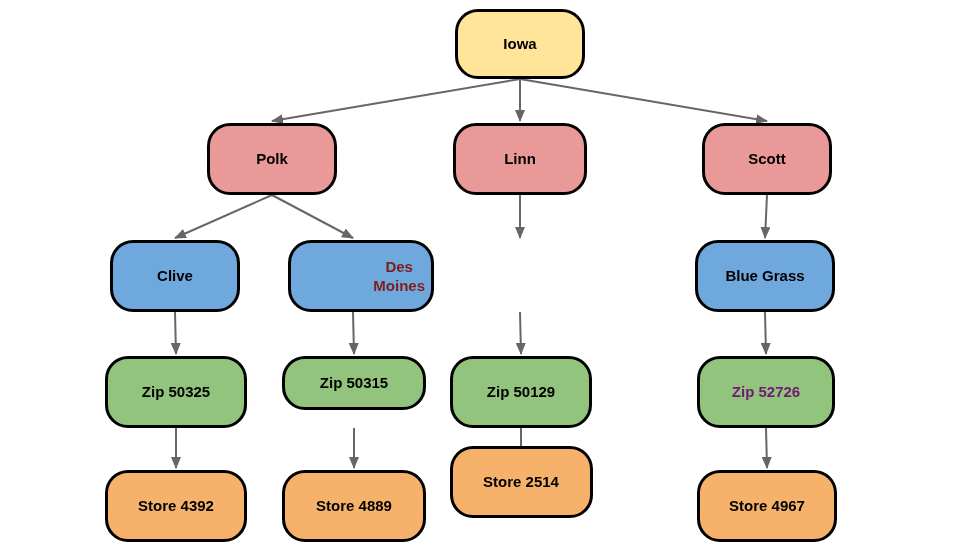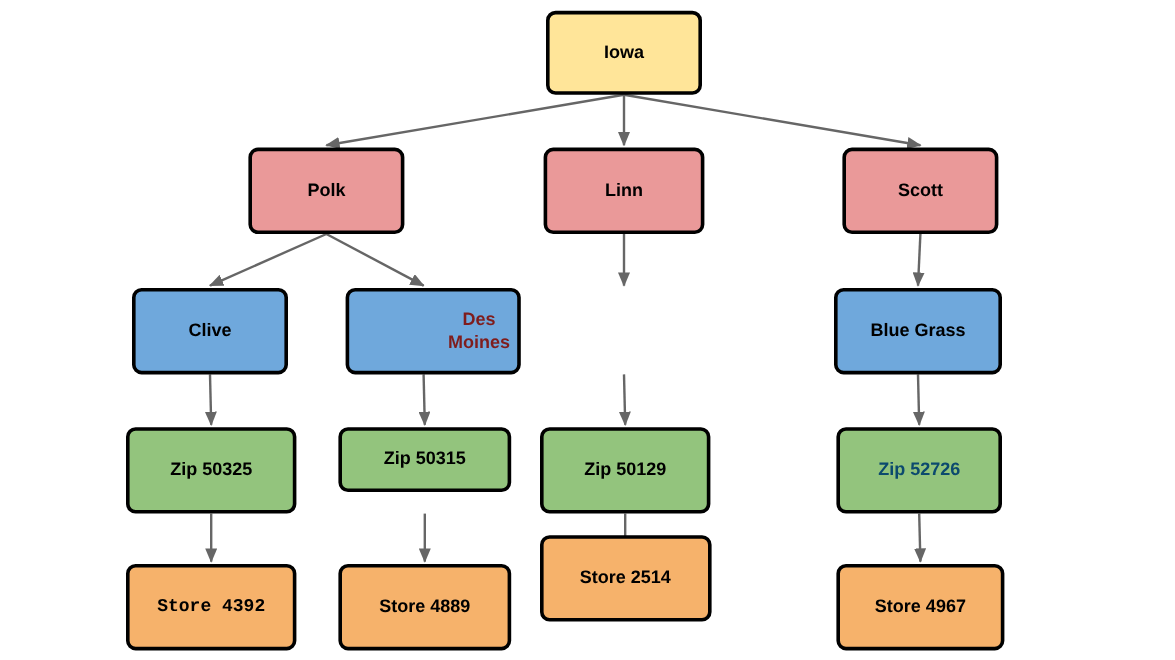--- a/index.html
+++ b/index.html
@@ -29,21 +29,21 @@
     height: 100%;
   }
   .node {
     position: absolute;
     display: flex;
     align-items: center;
     justify-content: center;
     text-align: center;
     box-sizing: border-box;
     border: 3px solid #000000;
-    border-radius: 8px;
+    border-radius: 23px;
     font-weight: bold;
     font-size: 15px;
     line-height: 1.3;
     color: #000000;
     padding: 4px 6px;
   }
   .node span {
     white-space: pre-line;
   }
 </style>
@@ -98,24 +98,24 @@
       </div>
       <div class="node" style="left: 105px; top: 356px; width: 142px; height: 72px; background: rgb(147, 196, 125); border-color: rgb(0, 0, 0); color: rgb(0, 0, 0);">
         <span>Zip 50325</span>
       </div>
       <div class="node" style="left: 282px; top: 356px; width: 144px; height: 54px; background: rgb(147, 196, 125); border-color: rgb(0, 0, 0); color: rgb(0, 0, 0);">
         <span>Zip 50315</span>
       </div>
       <div class="node" style="left: 450px; top: 356px; width: 142px; height: 72px; background: rgb(147, 196, 125); border-color: rgb(0, 0, 0); color: rgb(0, 0, 0);">
         <span>Zip 50129</span>
       </div>
-      <div class="node" style="left: 697px; top: 356px; width: 138px; height: 72px; background: rgb(147, 196, 125); border-color: rgb(0, 0, 0); color: #0c4a6e;">
+      <div class="node" style="left: 697px; top: 356px; width: 138px; height: 72px; background: rgb(147, 196, 125); border-color: rgb(0, 0, 0); color: #701a75;">
         <span>Zip 52726</span>
       </div>
-      <div class="node" style="left: 105px; top: 470px; width: 142px; height: 72px; background: rgb(246, 178, 107); border-color: rgb(0, 0, 0); color: rgb(0, 0, 0); font-family: Liberation Mono, monospace;">
+      <div class="node" style="left: 105px; top: 470px; width: 142px; height: 72px; background: rgb(246, 178, 107); border-color: rgb(0, 0, 0); color: rgb(0, 0, 0);">
         <span>Store 4392</span>
       </div>
       <div class="node" style="left: 282px; top: 470px; width: 144px; height: 72px; background: rgb(246, 178, 107); border-color: rgb(0, 0, 0); color: rgb(0, 0, 0);">
         <span>Store 4889</span>
       </div>
       <div class="node" style="left: 449.5px; top: 446px; width: 143px; height: 72px; background: rgb(246, 178, 107); border-color: rgb(0, 0, 0); color: rgb(0, 0, 0);">
         <span>Store 2514</span>
       </div>
       <div class="node" style="left: 697px; top: 470px; width: 140px; height: 72px; background: rgb(246, 178, 107); border-color: rgb(0, 0, 0); color: rgb(0, 0, 0);">
         <span>Store 4967</span>

